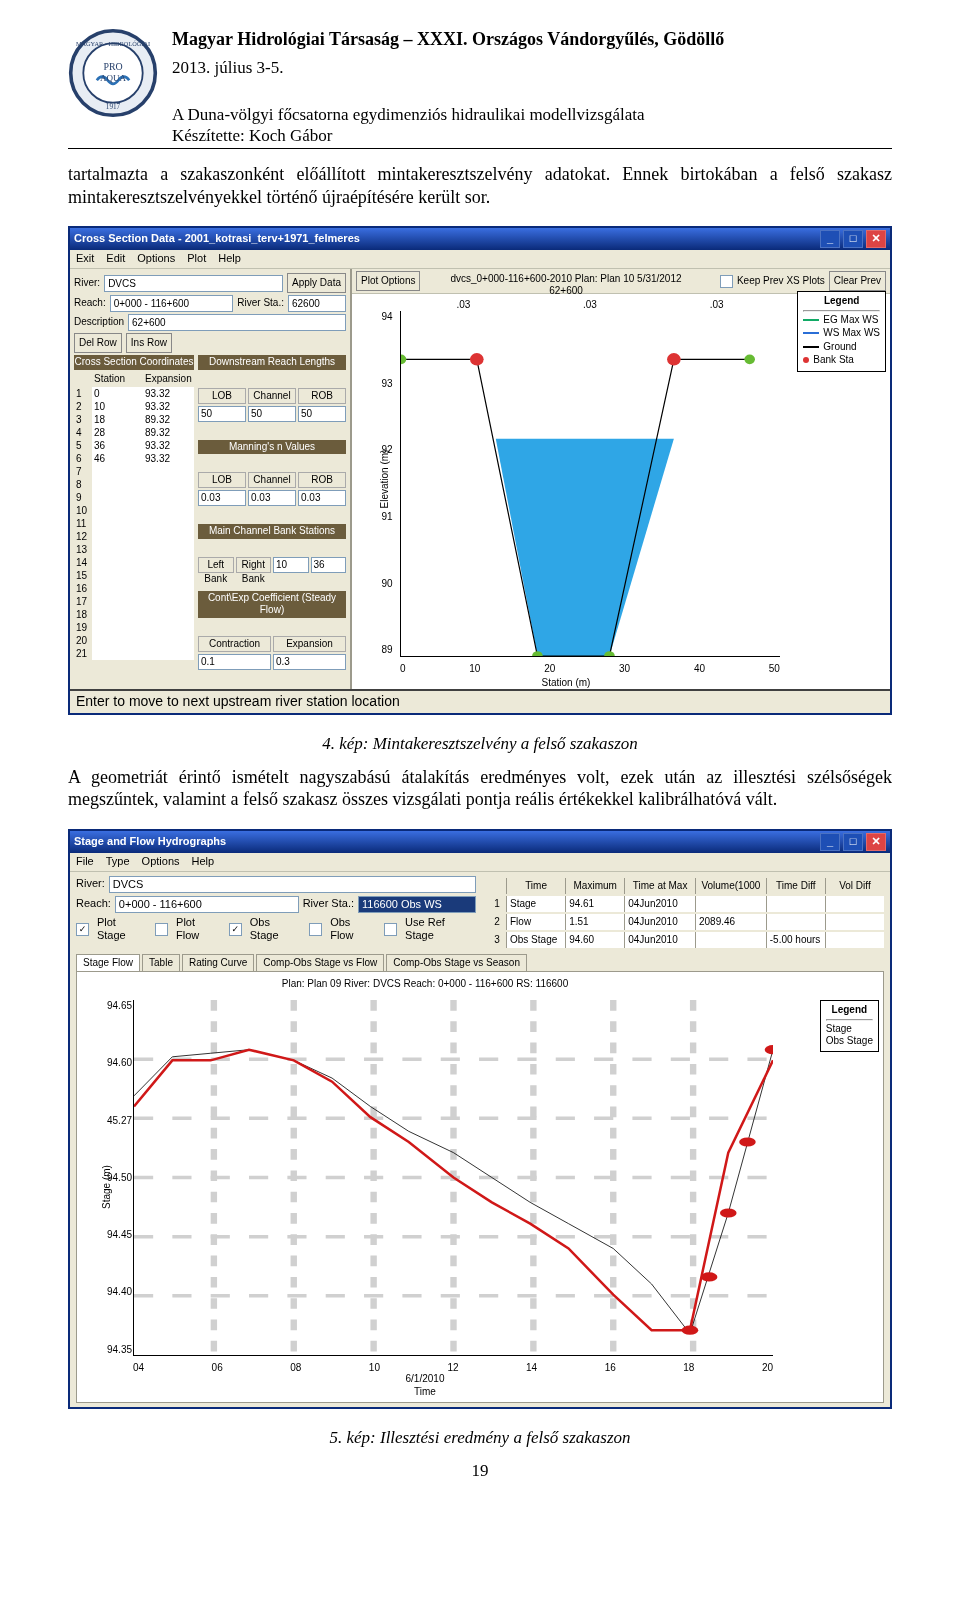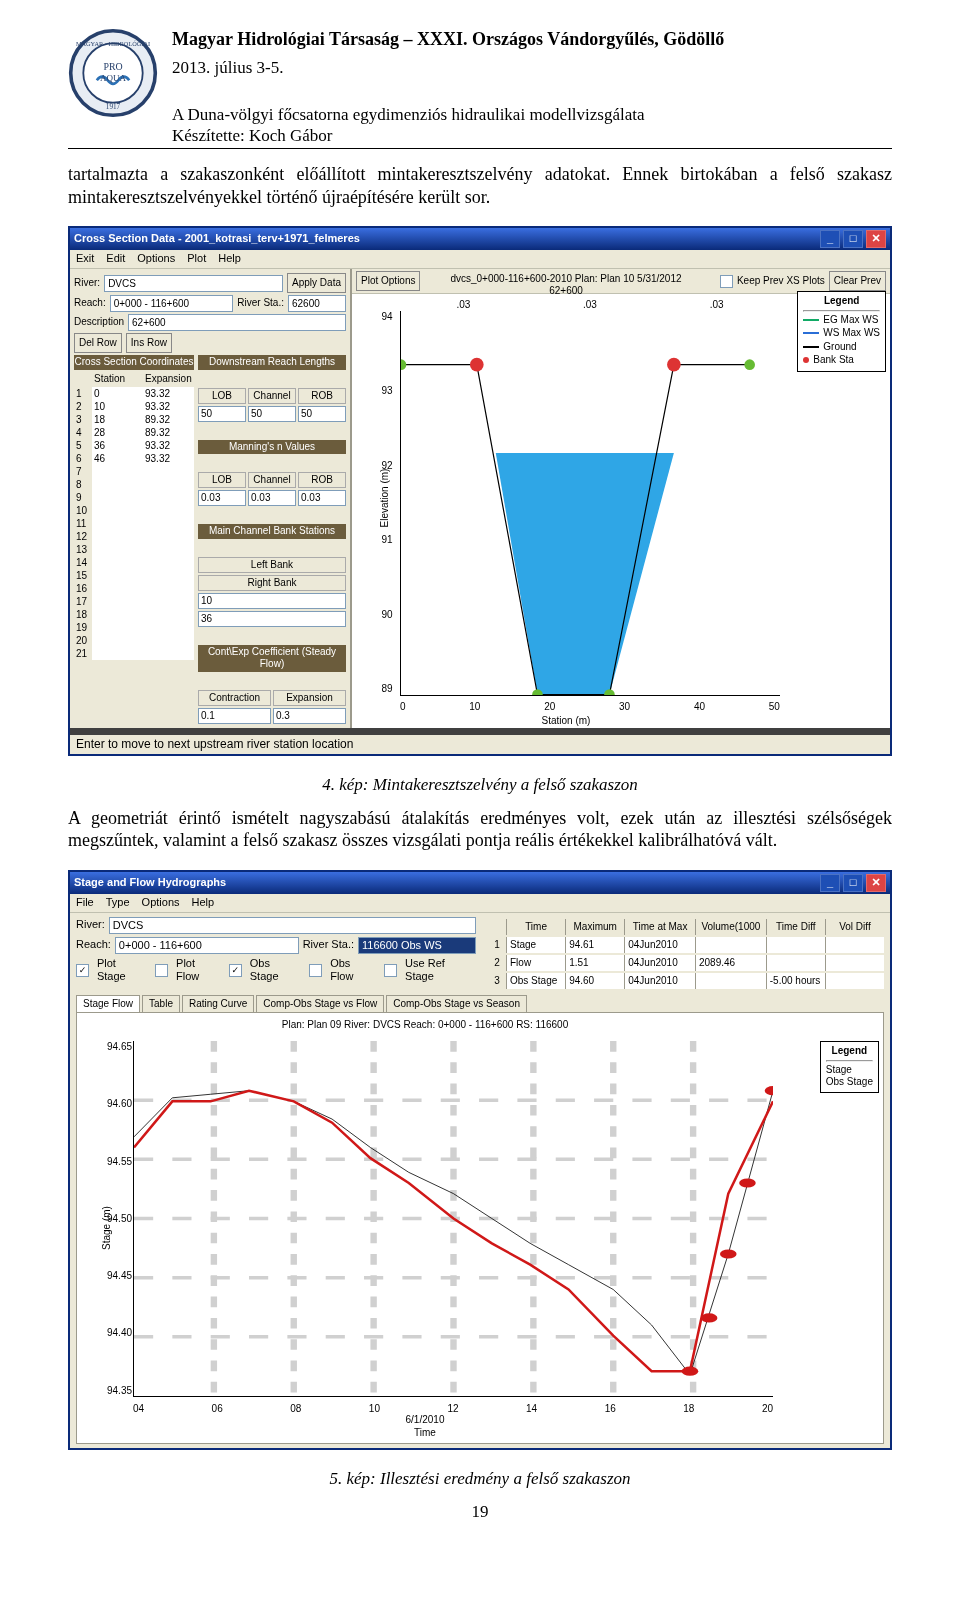--- a/index.html
+++ b/index.html
@@ -40,21 +40,21 @@
   .legendbox .li{display:flex;align-items:center;gap:4px;margin:1px 0}
   .sw{width:16px;height:0;border-top:2px solid}
   .dot{width:6px;height:6px;border-radius:50%}
   .plotarea{position:absolute;left:48px;top:42px;right:110px;bottom:32px;border-left:1px solid #000;border-bottom:1px solid #000}
   .ticks-y{position:absolute;left:24px;top:42px;bottom:32px;width:22px;display:flex;flex-direction:column;justify-content:space-between;font-size:10px;text-align:center}
   .ticks-x{position:absolute;left:48px;right:110px;bottom:14px;display:flex;justify-content:space-between;font-size:10px}
   .xlab{position:absolute;left:0;right:110px;bottom:0;text-align:center;font-size:10px}
   .ylab{position:absolute;left:4px;top:50%;transform:translateY(-50%) rotate(-90deg);font-size:10px;white-space:nowrap}
   .pttl{position:absolute;left:0;right:110px;top:4px;text-align:center;font-size:10px}
   .pttl2{position:absolute;left:0;right:110px;top:16px;text-align:center;font-size:10px}
-  .status{border-top:7px solid #404040;padding:2px 6px;font-size:12px;background:#ece9d8}
+  .status{border-top:2px solid #404040;padding:2px 6px;font-size:14px;background:#ece9d8}
   
   .water{position:absolute;fill:#2fa6e6}
   
   .body2{padding:4px 6px}
   .rowfields{display:grid;grid-template-columns:18px 1fr 1fr 1.2fr 1.2fr 1fr 1fr;gap:1px;background:#9c9a8c;font-size:10px;margin:2px 0}
   .rowfields>div{background:#fff;padding:1px 3px;height:14px;line-height:14px;overflow:hidden}
   .rowfields>div.h{background:#ece9d8;text-align:center}
   .tabs{display:flex;gap:2px;margin:4px 0 0 0;font-size:10px}
   .tab{border:1px solid #9c9a8c;border-bottom:none;padding:2px 6px;background:#ece9d8}
   .tab.active{background:#fff}
@@ -223,21 +223,21 @@
             <div class="ghead">Manning's n Values</div>
             <div class="grid3">
                 <div class="gcellh">LOB</div>
                 <div class="gcellh">Channel</div>
                 <div class="gcellh">ROB</div>
               <div class="gcell">0.03</div>
                 <div class="gcell">0.03</div>
                 <div class="gcell">0.03</div>
               </div>
             <div class="ghead">Main Channel Bank Stations</div>
-            <div class="grid3" style="grid-template-columns:1fr">
+            <div class="grid3" style="grid-template-columns:1fr 1fr 1fr 1fr">
                 <div class="gcellh">Left Bank</div>
                 <div class="gcellh">Right Bank</div>
               <div class="gcell">10</div>
                 <div class="gcell">36</div>
               </div>
             <div class="ghead">Cont\Exp Coefficient (Steady Flow)</div>
             <div class="grid3" style="grid-template-columns:1fr 1fr">
                 <div class="gcellh">Contraction</div>
                 <div class="gcellh">Expansion</div>
               <div class="gcell">0.1</div>
@@ -412,21 +412,21 @@
         <span class="tab">Comp-Obs Stage vs Flow</span>
         <span class="tab">Comp-Obs Stage vs Season</span>
       </div>
 
       <div class="plot2">
         <div class="pttl">Plan: Plan 09   River: DVCS   Reach: 0+000 - 116+600   RS: 116600</div>
         <div class="ylab">Stage (m)</div>
         <div class="ticks-y">
           <span>94.65</span>
             <span>94.60</span>
-            <span>94.55</span>
+            <span>45.27</span>
             <span>94.50</span>
             <span>94.45</span>
             <span>94.40</span>
             <span>94.35</span>
         </div>
         <div class="plotarea">
           <svg width="100%" height="100%" viewBox="0 0 100 100" preserveAspectRatio="none">
             <g class="grid-lines">
               <line x1="0" y1="16.7" x2="100" y2="16.7"></line>
                 <line x1="0" y1="33.3" x2="100" y2="33.3"></line>

